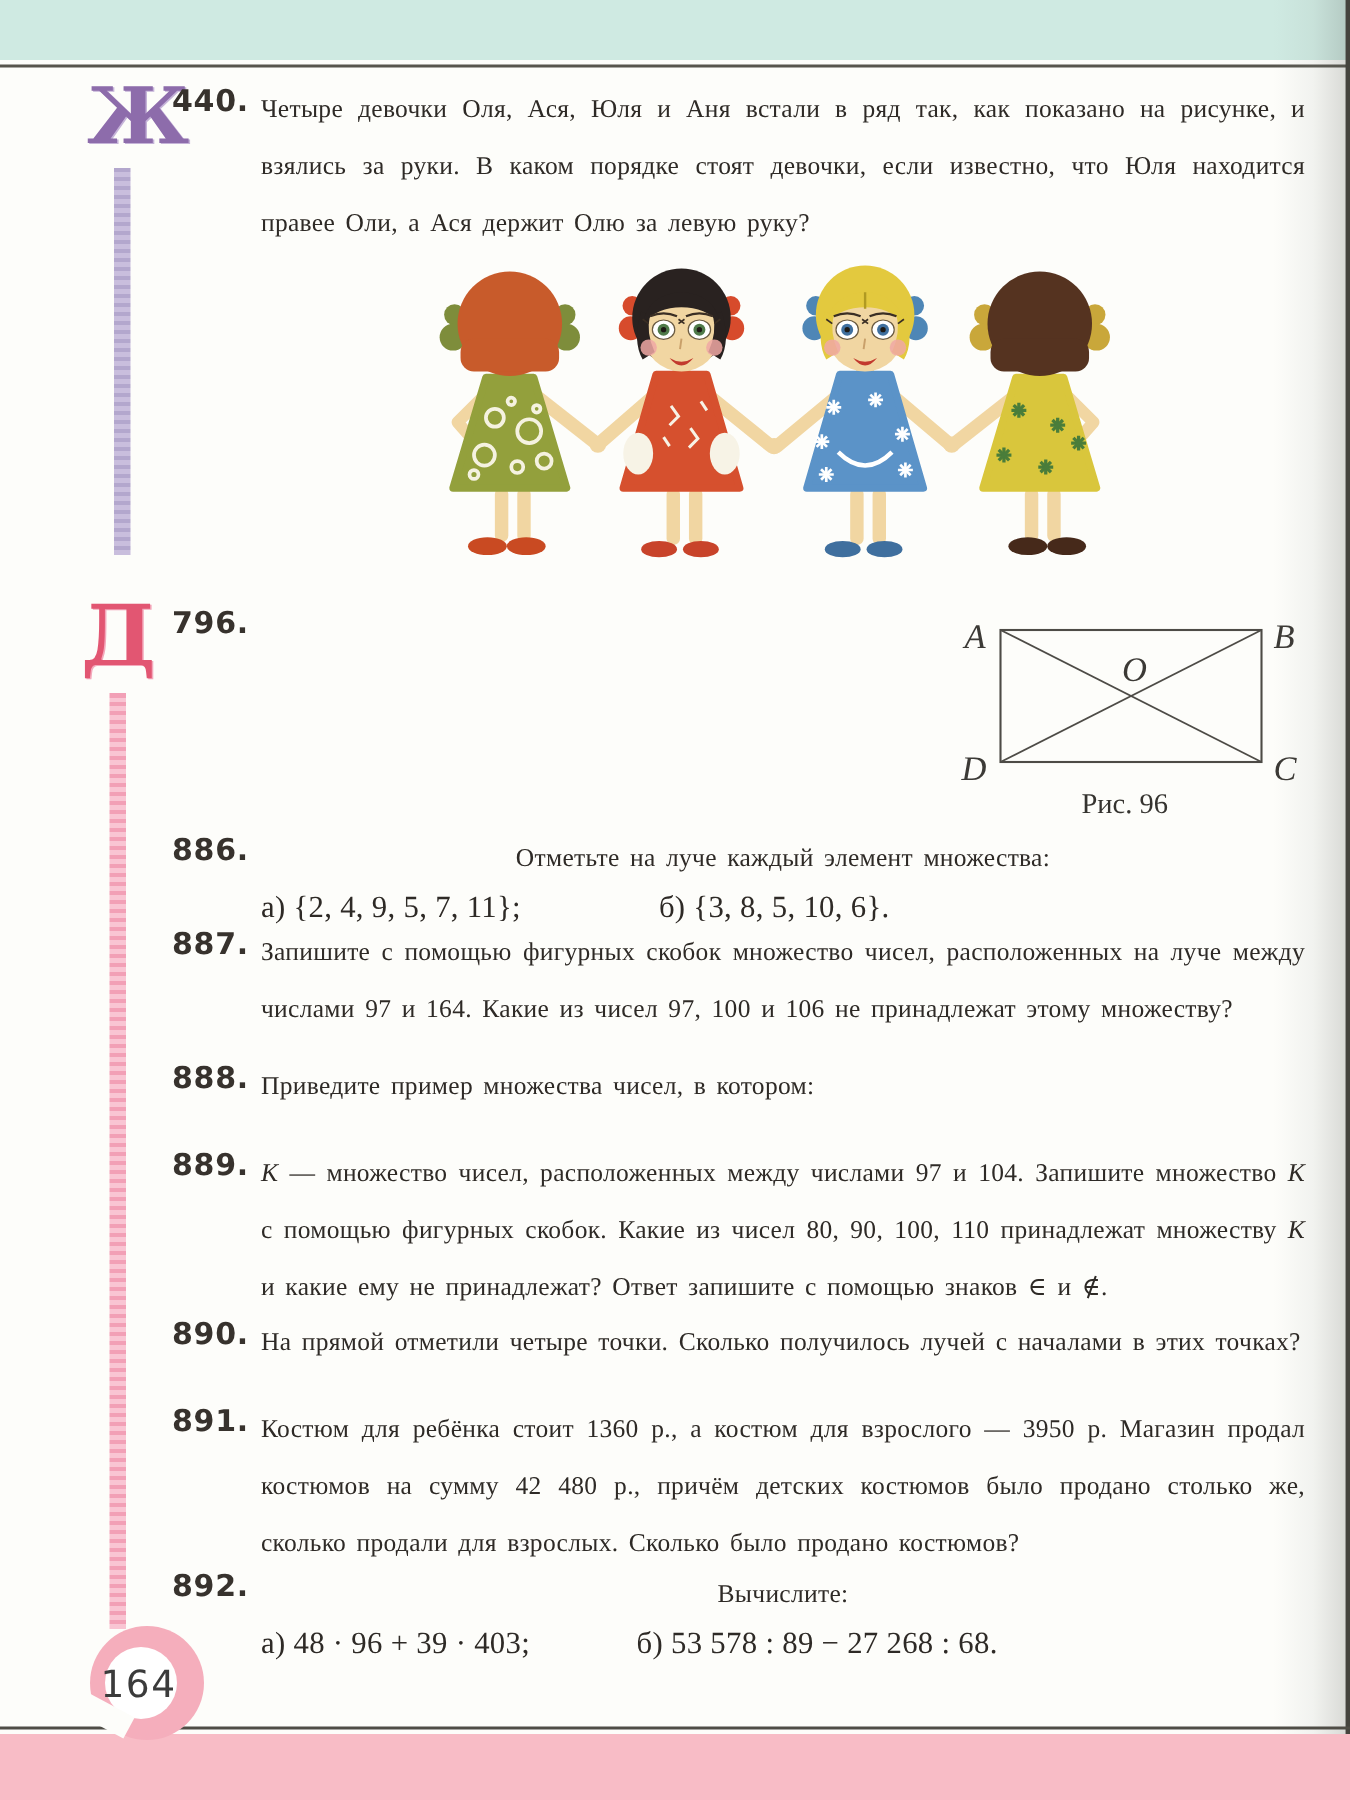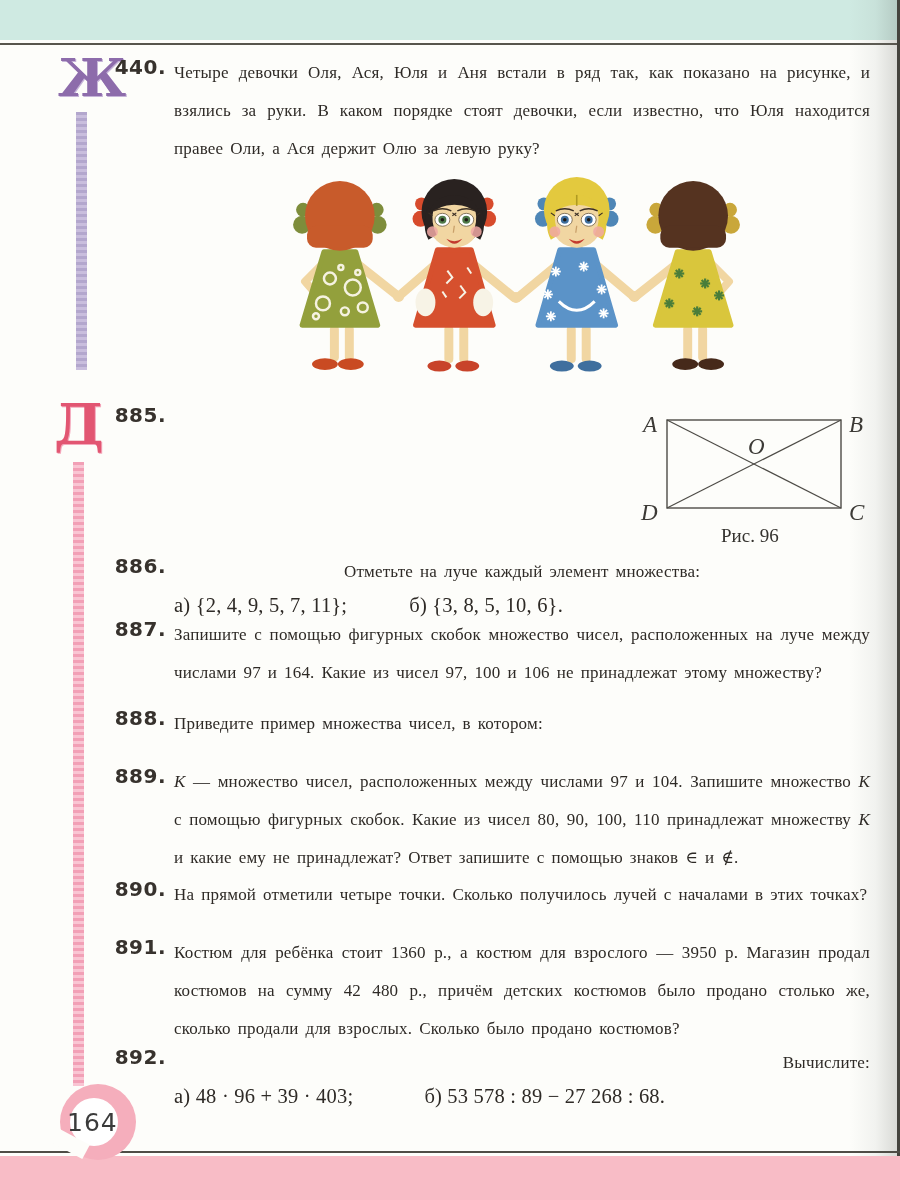--- a/index.html
+++ b/index.html
@@ -30,21 +30,21 @@
   
   .prob{position:absolute;left:110px;width:760px;}
   .pnum{position:absolute;left:0;top:1px;width:56px;text-align:right;
     font-family:"DejaVu Sans","Liberation Sans",sans-serif;
     font-weight:bold;font-size:20px;color:#37322d;letter-spacing:0.5px;}
   .ptext{margin:0 16px 0 64px;font-size:17px;line-height:38px;
     text-align:justify;word-spacing:2.5px;letter-spacing:0.2px;}
   .ptext.narrow{width:456px;}
   .ptext.wide{width:696px;}
   .items{margin-left:64px;font-size:20.5px;line-height:28.5px;letter-spacing:0.2px;}
-  .item-gap-60{display:inline-block;margin-right:62px;}
+  .item-gap-60{display:inline-block;margin-right:92px;}
   .item-gap-55{display:inline-block;margin-right:52px;}
   .item-gap-50{display:inline-block;margin-right:71px;}
   .vit{font-style:italic;}
 
   
   .fig96{position:absolute;left:633px;top:396px;width:252px;height:152px;}
   .fig96 text{font-family:"Liberation Serif",serif;}
   .fig-label{font-style:italic;font-size:23px;fill:#3c3a36;}
   .fig-caption{font-family:"Liberation Sans","DejaVu Sans",sans-serif;font-size:19px;fill:#35332f;}
 
@@ -285,21 +285,21 @@
       <circle cx="412" cy="40" r="35" fill="#553320"></circle>
       <rect x="379" y="50" width="66" height="22" rx="9" fill="#553320"></rect>
     </g>
 
     <circle cx="116" cy="121" r="5.5" fill="#f1d6a2"></circle>
     <circle cx="234" cy="122" r="5.5" fill="#f1d6a2"></circle>
     <circle cx="353" cy="121" r="5.5" fill="#f1d6a2"></circle>
   </svg>
 
   <div class="prob" style="top:402px">
-    <span class="pnum">885.</span>
+    <span class="pnum">796.</span>
   </div>
 
   <svg class="fig96" viewBox="0 0 252 152">
     <rect x="34" y="24" width="174" height="88" fill="none" stroke="#4d4b46" stroke-width="1.4"></rect>
     <line x1="34" y1="24" x2="208" y2="112" stroke="#4d4b46" stroke-width="1.2"></line>
     <line x1="208" y1="24" x2="34" y2="112" stroke="#4d4b46" stroke-width="1.2"></line>
     <text class="fig-label" x="10" y="36">A</text>
     <text class="fig-label" x="216" y="36">B</text>
     <text class="fig-label" x="216" y="124">C</text>
     <text class="fig-label" x="8" y="124">D</text>
@@ -335,21 +335,21 @@
     <p class="ptext wide">На прямой отметили четыре точки. Сколько получилось лучей с началами в этих точках?</p>
   </div>
 
   <div class="prob" style="top:934px">
     <span class="pnum">891.</span>
     <p class="ptext wide">Костюм для ребёнка стоит 1360 р., а костюм для взрослого — 3950 р. Магазин продал костюмов на сумму 42 480 р., причём детских костюмов было продано столько же, сколько продали для взрослых. Сколько было продано костюмов?</p>
   </div>
 
   <div class="prob" style="top:1044px">
     <span class="pnum">892.</span>
-    <p class="ptext wide" style="text-align:right">Вычислите:</p>
+    <p class="ptext wide" style="text-align:center">Вычислите:</p>
     <div class="items">
       <span class="item-gap-50">а) 48 · 96 + 39 · 403;</span><span>б) 53 578 : 89 − 27 268 : 68.</span>
     </div>
   </div>
 
   <div class="rule-bottom"></div>
   <div class="band-bottom"></div>
 
   <div class="badge">
     <div class="ring"></div>

